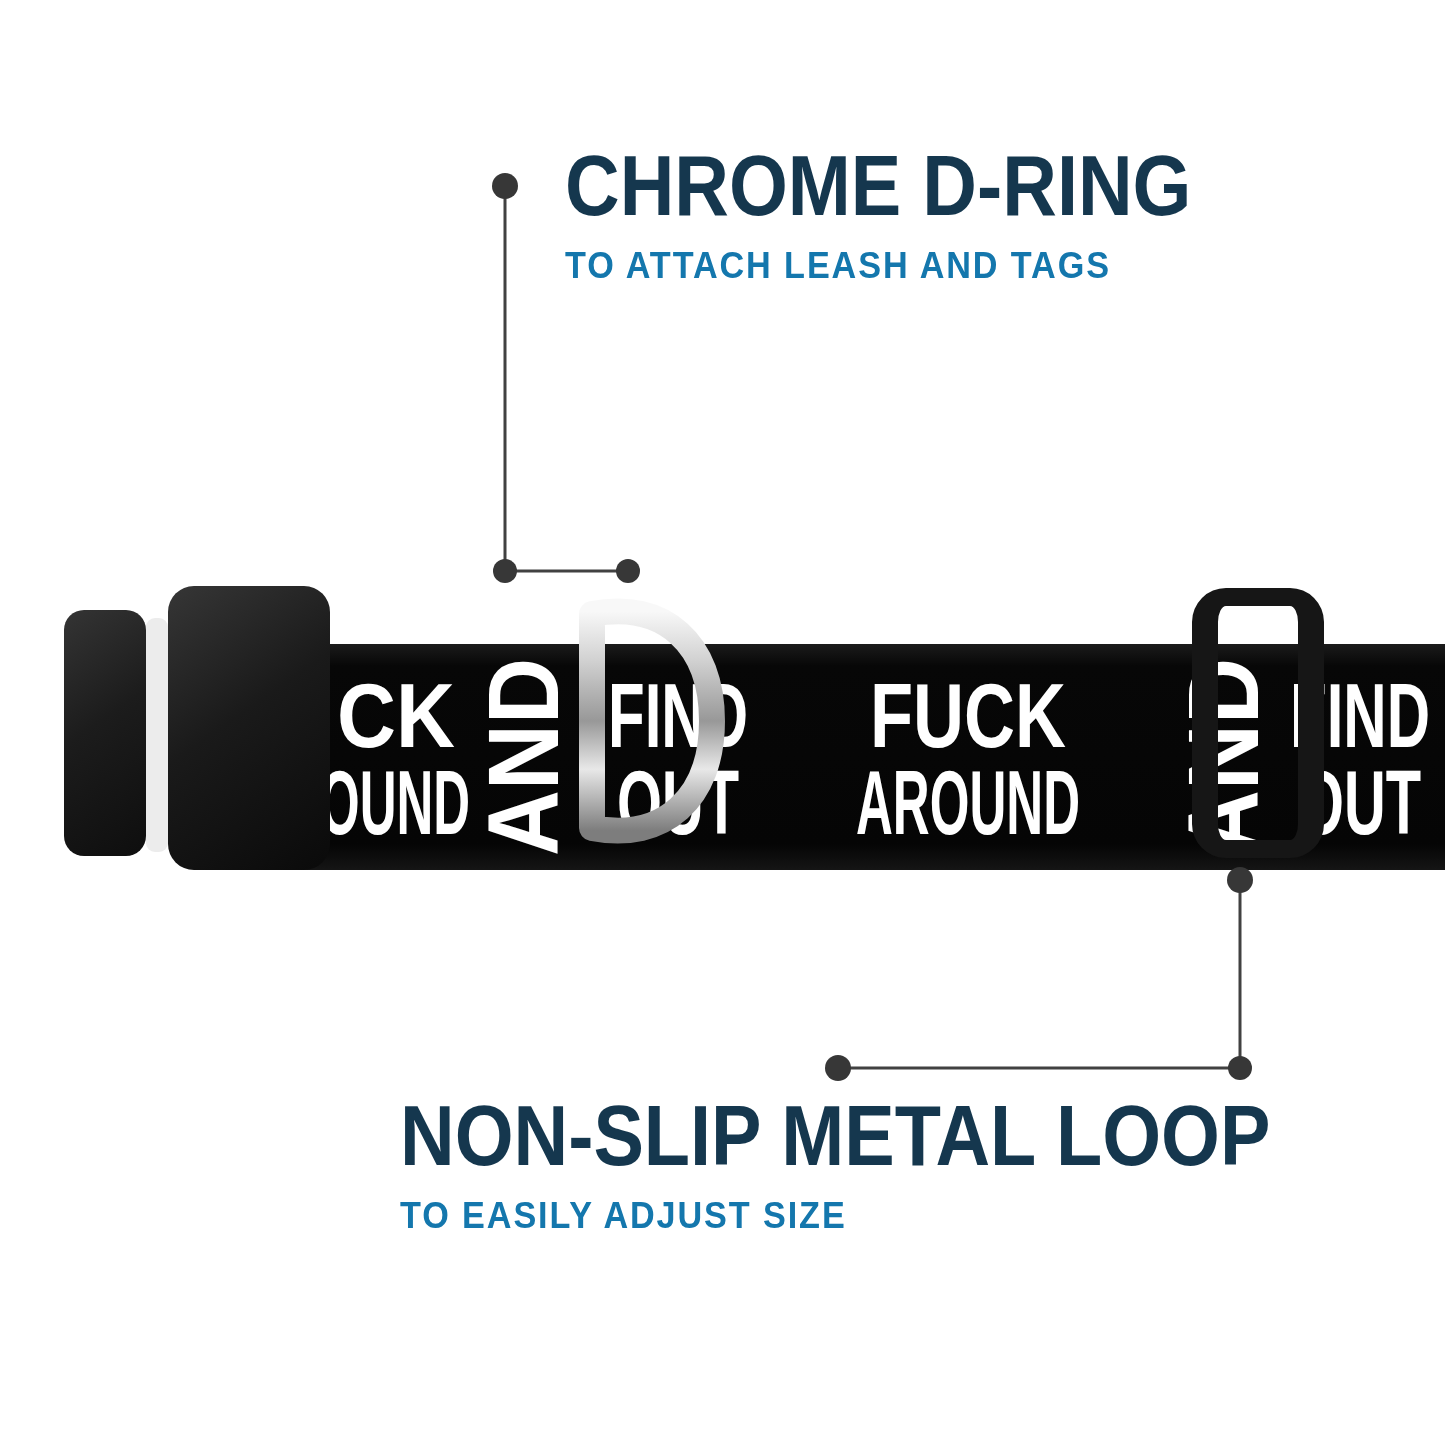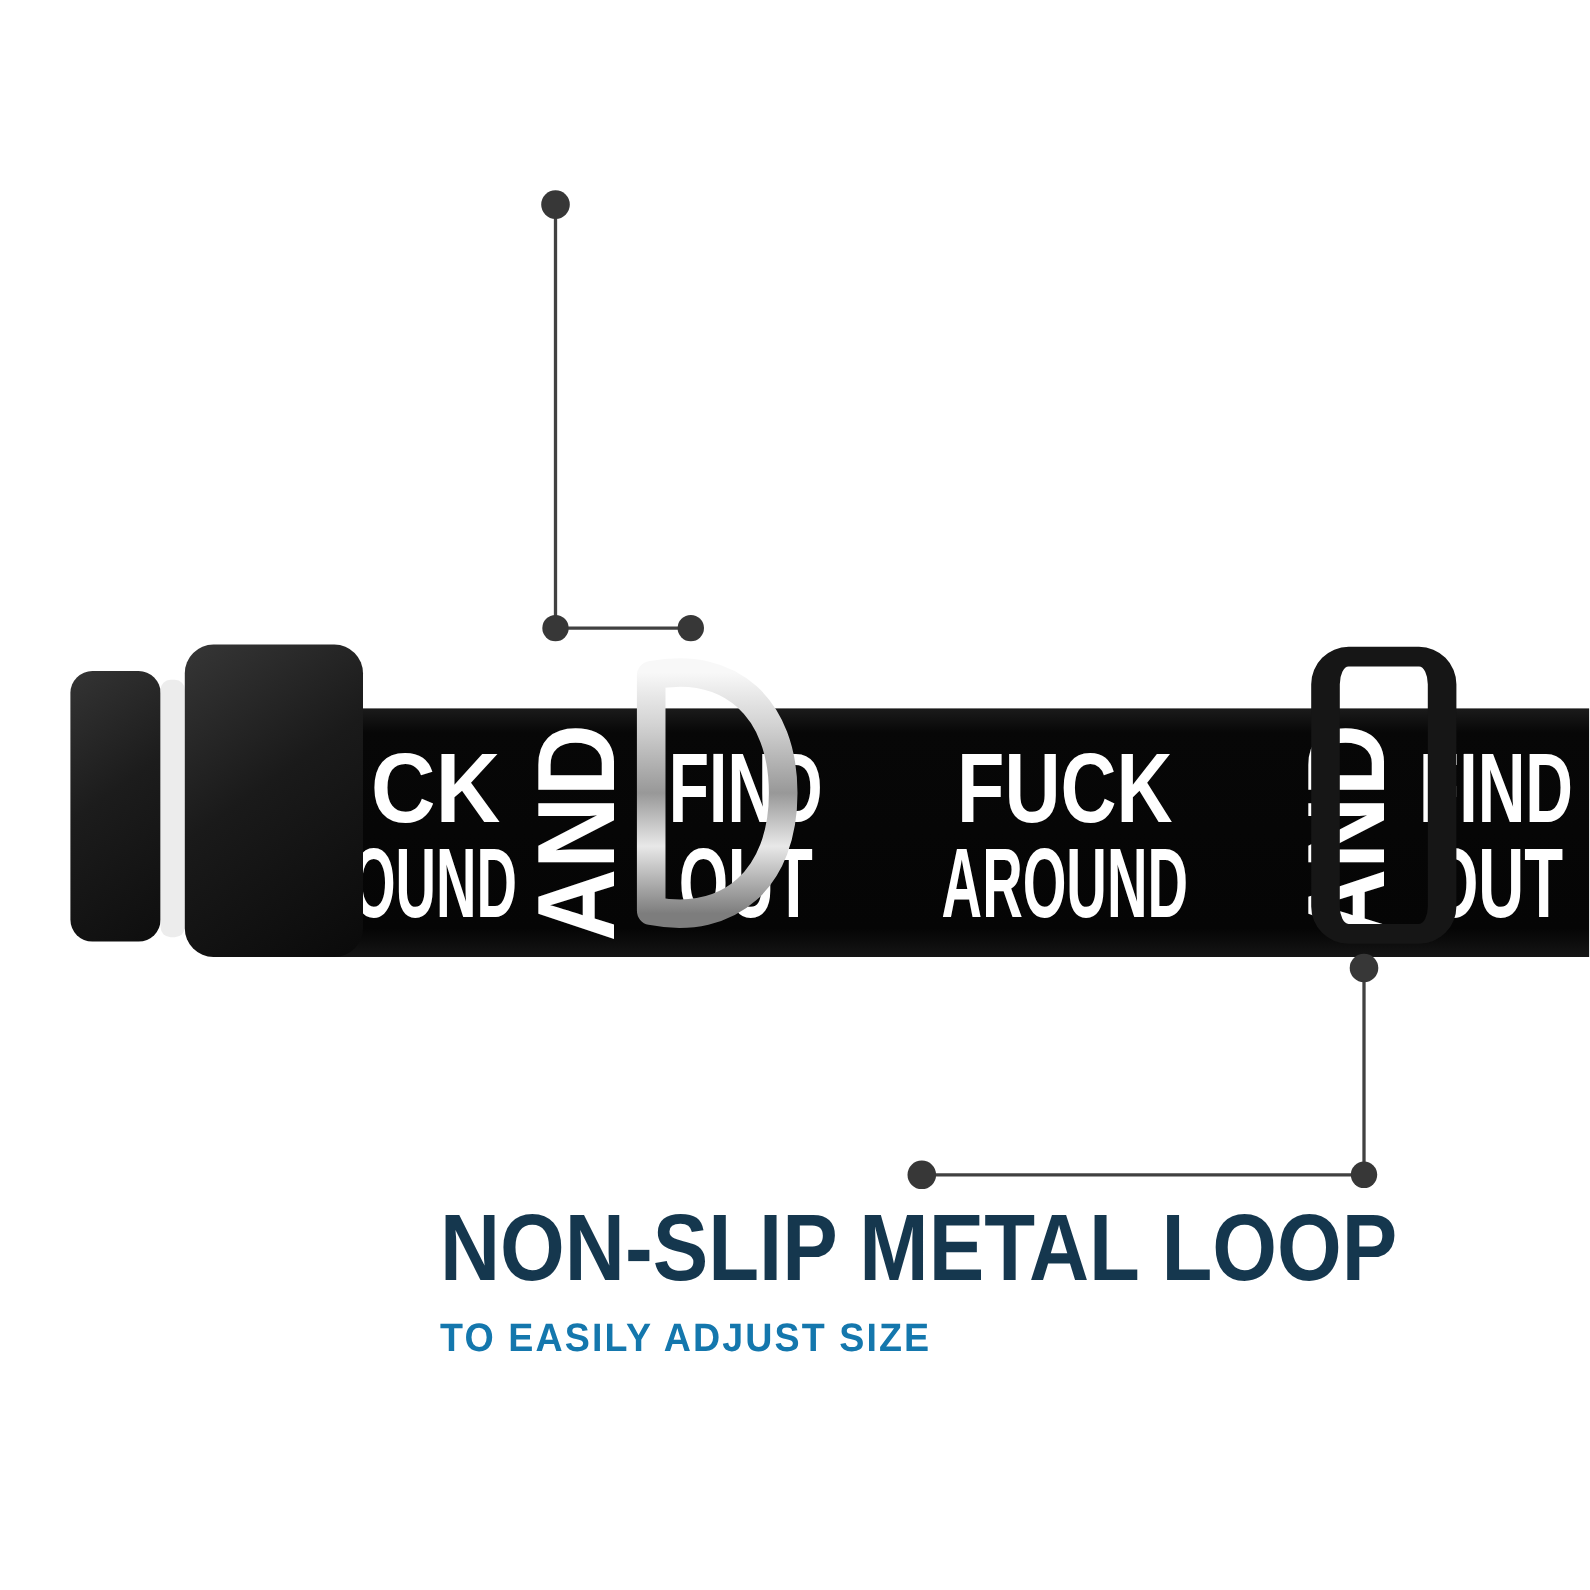--- a/index.html
+++ b/index.html
@@ -41,20 +41,24 @@
   
   .slider{position:absolute;left:1192px;top:588px;width:132px;height:270px;box-sizing:border-box;
           border:18px solid #161616;border-left-width:26px;border-right-width:26px;
           border-radius:34px;background:transparent;}
 </style>
 </head>
 <body>
 
 <div class="canvas">
 
+  <div class="callout callout-top">
+    <div class="title">CHROME D-RING</div>
+    <div class="subtitle">TO ATTACH LEASH AND TAGS</div>
+  </div>
 
   <div class="strap">
     <svg width="1207" height="226" viewBox="0 0 1207 226">
       <text x="217" y="103" text-anchor="end" textLength="118" lengthAdjust="spacingAndGlyphs" font-size="90">CK</text>
       <text x="232" y="190" text-anchor="end" textLength="150" lengthAdjust="spacingAndGlyphs" font-size="90">OUND</text>
 
       <g transform="translate(284 113) rotate(-90)">
         <text x="0" y="36" text-anchor="middle" textLength="198" lengthAdjust="spacingAndGlyphs" font-size="100">AND</text>
       </g>
 

